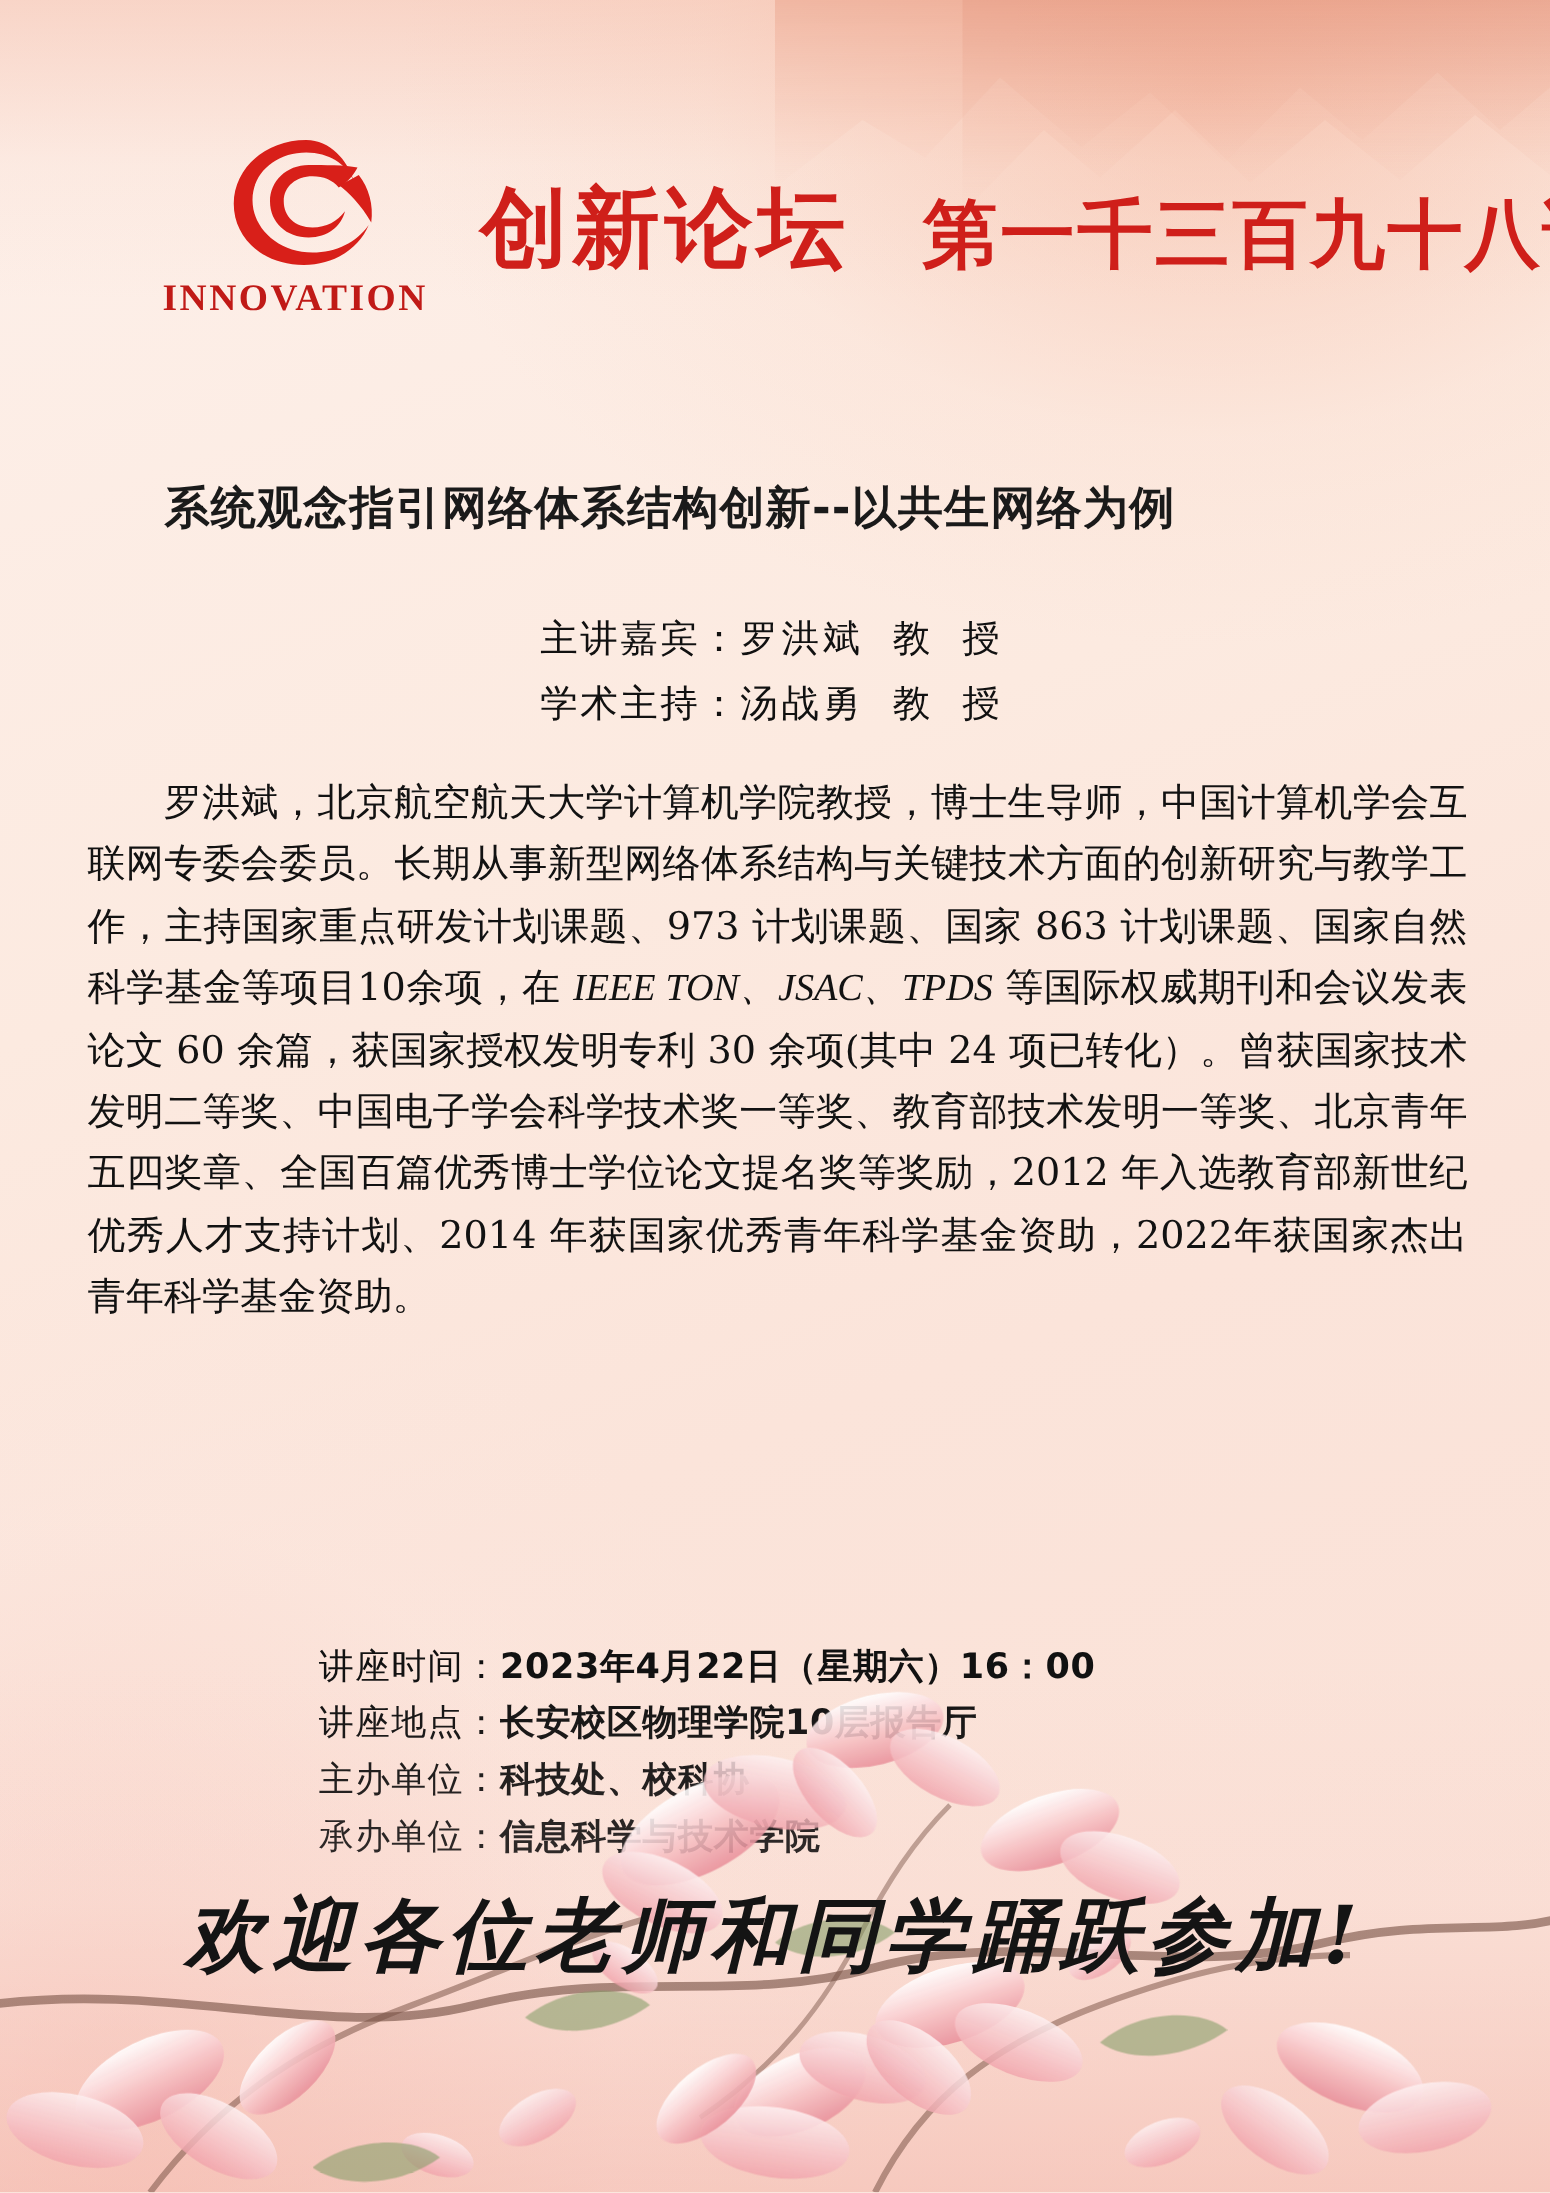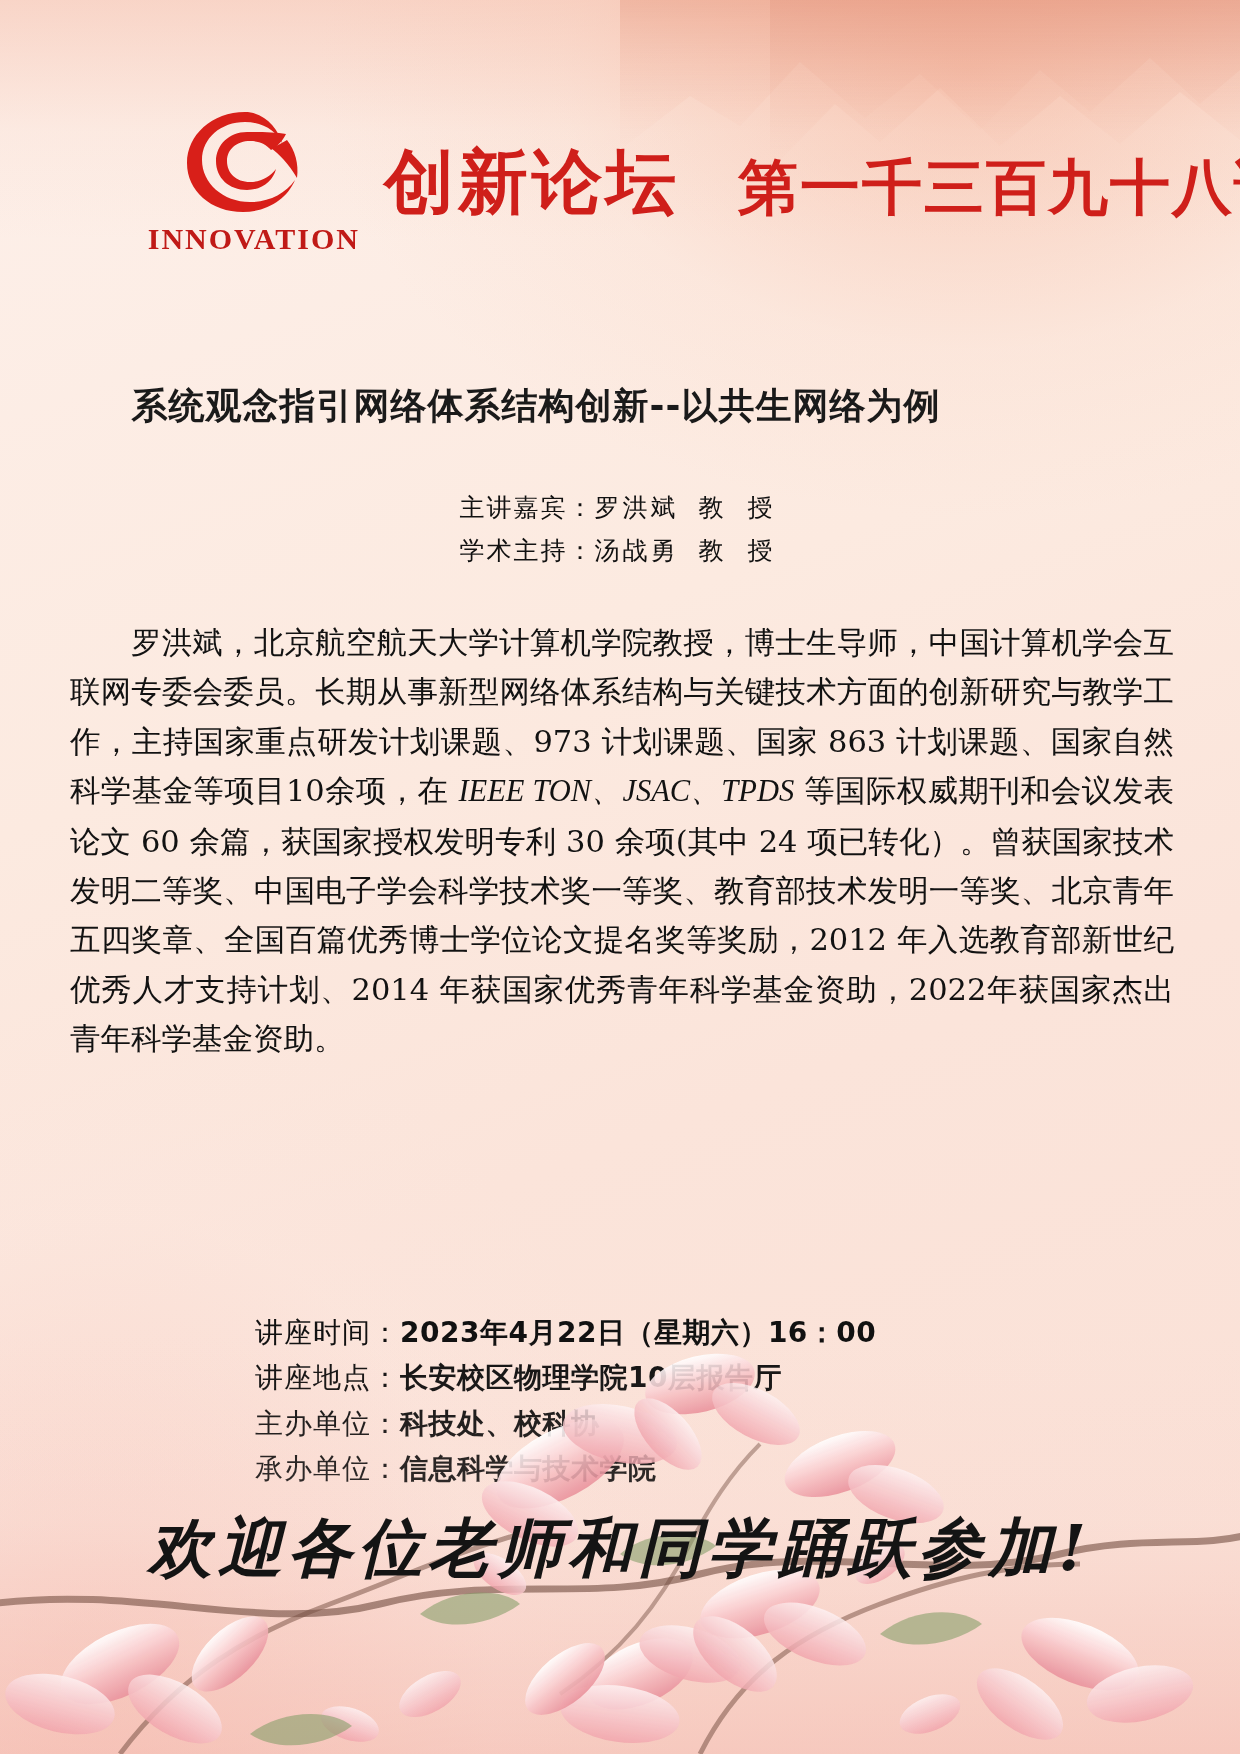--- a/index.html
+++ b/index.html
@@ -68,21 +68,21 @@
     top: 108px;
     left: 112px;
     width: 1010px;
     height: 190px;
   }
   .logo-wrap {
     position: absolute;
     left: 18px;
     top: 0;
     width: 230px;
-    text-align: right;
+    text-align: left;
   }
   .logo-mark {
     width: 132px;
     height: 108px;
     margin: 0 auto;
     display: block;
   }
   .logo-word {
     margin-top: 6px;
     font-family: "Liberation Serif", "DejaVu Serif", serif;
@@ -130,21 +130,21 @@
 
   .people {
     position: absolute;
     top: 486px;
     left: 0;
     width: 1240px;
     text-align: center;
     color: #111;
   }
   .people .line {
-    font-size: 25px;
+    font-size: 30px;
     line-height: 1.72;
     letter-spacing: 2px;
     font-family: "DejaVu Serif", "Liberation Serif", serif;
   }
   .people .line .name {
     letter-spacing: 3px;
   }
   .people .line .role {
     letter-spacing: 8px;
   }

